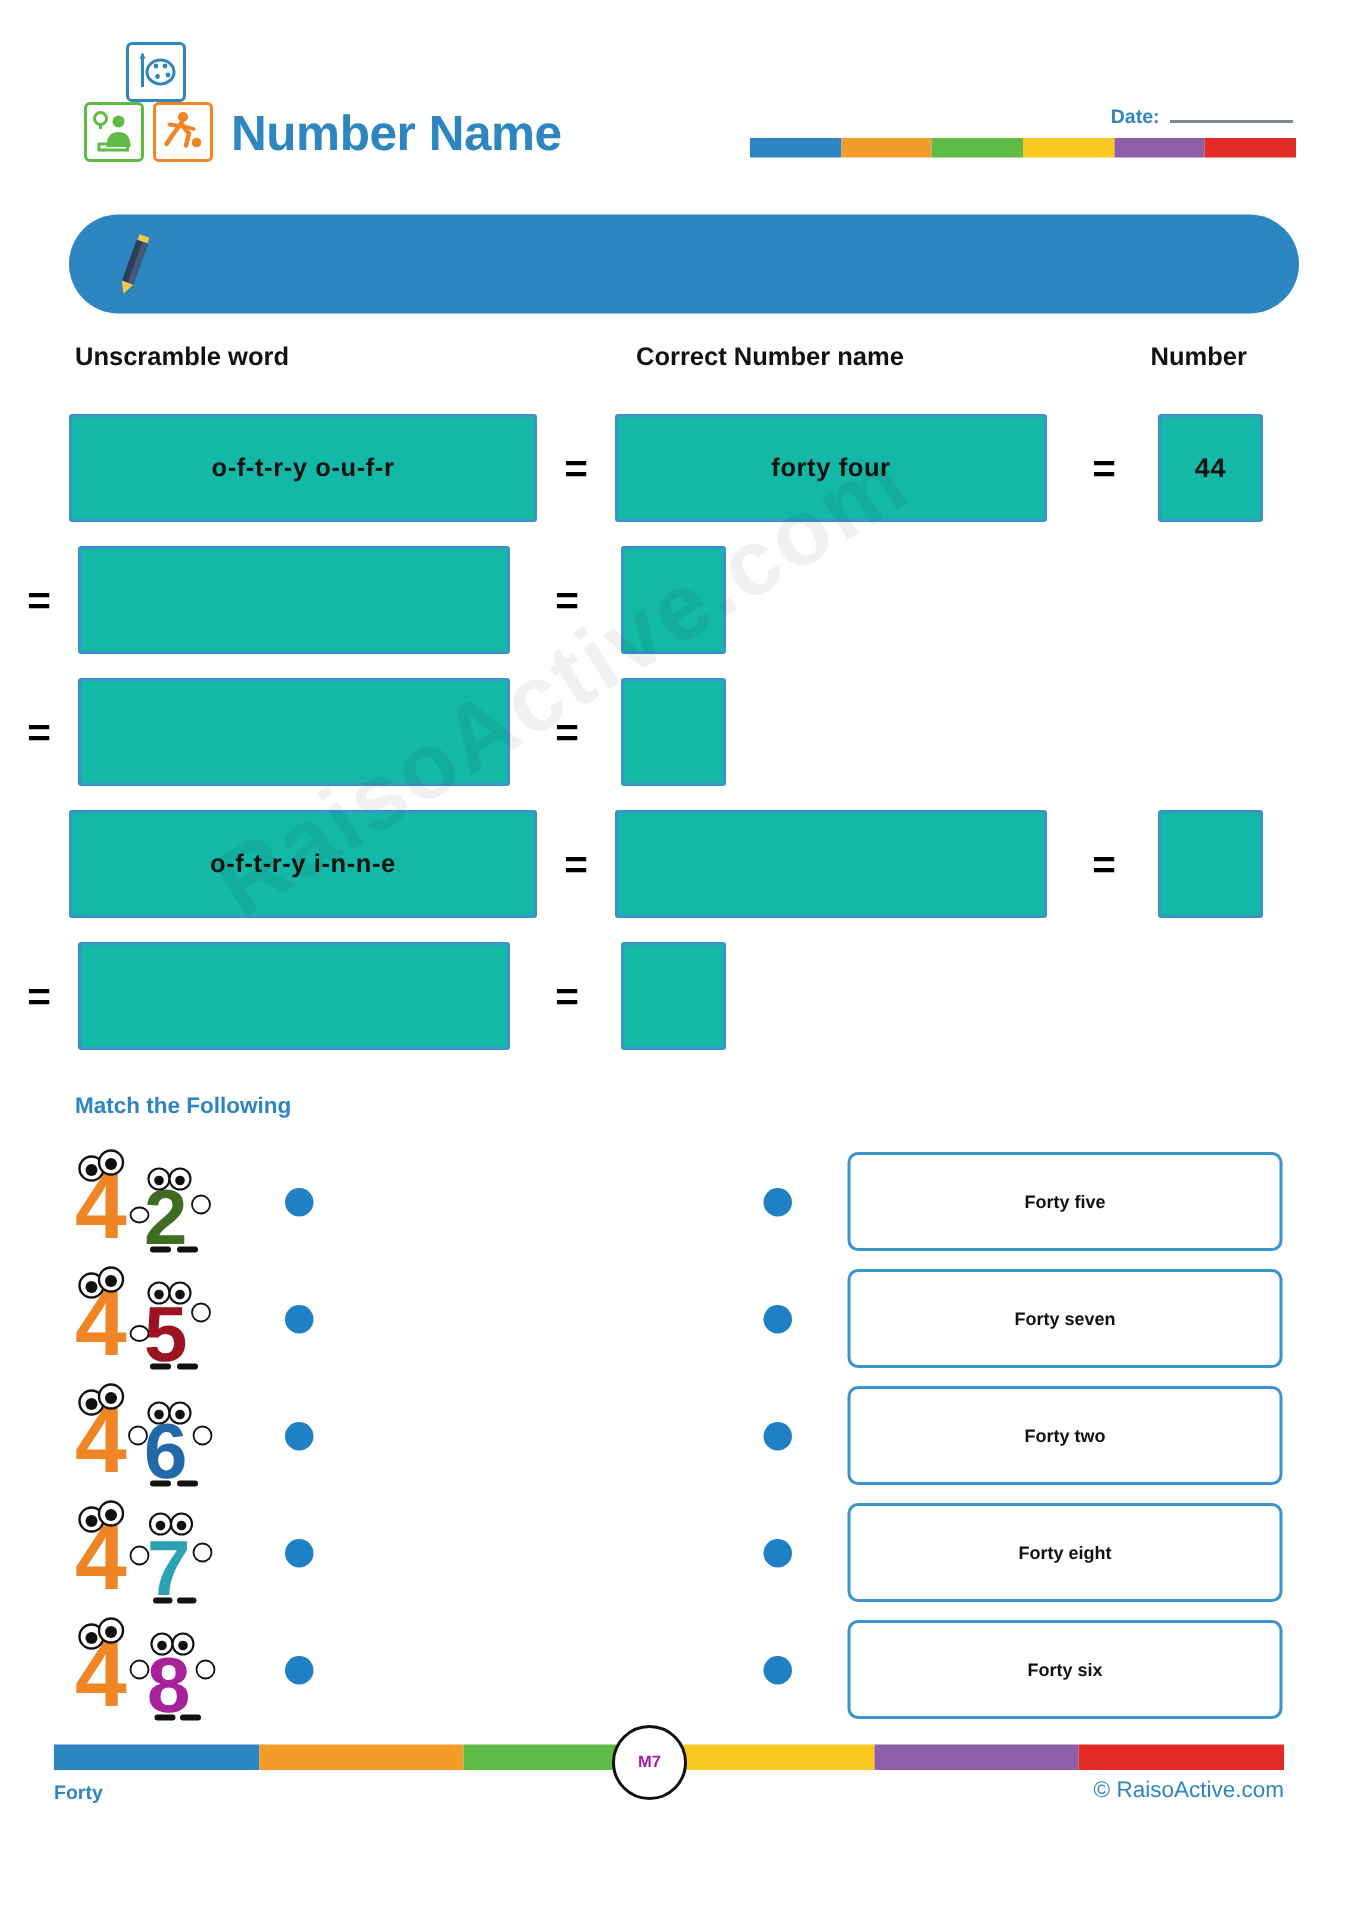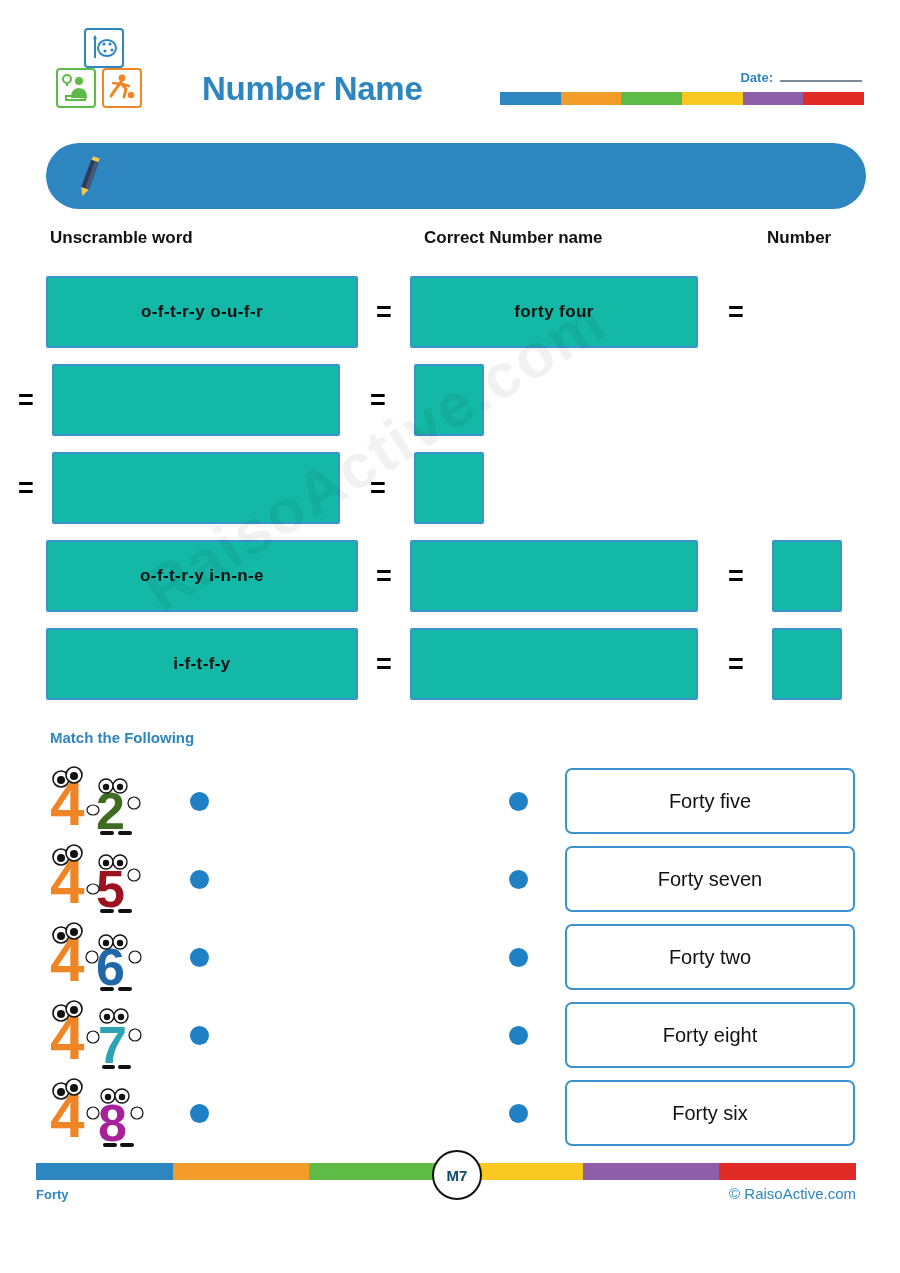--- a/index.html
+++ b/index.html
@@ -61,21 +61,20 @@
   .logo-sq.right  { left: 46px; top: 40px; border: 2.5px solid #EF8524; }
 
   .title {
     position: absolute;
     left: 154px;
     top: 70px;
     font-size: 33px;
     font-weight: bold;
     color: #2E86C1;
     letter-spacing: -0.3px;
-    margin-left: 48px;
   }
   .date-wrap {
     position: absolute;
     right: 38px;
     top: 70px;
     display: flex;
     align-items: flex-end;
     gap: 7px;
   }
   .date-label {
@@ -222,48 +221,48 @@
     box-sizing: border-box;
     width: 290px;
     height: 66px;
     margin-left: 37px;
     border: 2px solid #3B93CE;
     border-radius: 7px;
     background: #ffffff;
     display: flex;
     align-items: center;
     justify-content: center;
-    font-size: 20px;
-    font-weight: normal;
+    font-size: 12px;
+    font-weight: bold;
     color: #111111;
   }
 
   
   .footer { position: absolute; left: 0; top: 1163px; width: 900px; height: 60px; }
   .colorbar.footer-bar {
     left: 36px;
     top: 0px;
     width: 820px;
     height: 17px;
   }
   .m-badge {
     position: absolute;
-    left: 432px;
+    left: 408px;
     top: -13px;
     width: 46px;
     height: 46px;
     border-radius: 50%;
     background: #ffffff;
     border: 2px solid #111111;
     display: flex;
     align-items: center;
     justify-content: center;
-    font-size: 15px;
-    font-weight: bold;
-    color: #0c4a6e;
+    font-size: 11px;
+    font-weight: bold;
+    color: #a21caf;
     z-index: 4;
   }
   .subject {
     position: absolute;
     left: 36px;
     top: 24px;
     font-size: 13px;
     font-weight: bold;
     color: #2E86C1;
   }
@@ -356,20 +355,21 @@
 
   <div class="rows">
 
     <div class="row">
       <div class="box box-word">o-f-t-r-y   o-u-f-r</div>
       <div class="eq">=</div>
       <div class="box box-name">forty four</div>
       <div class="gap-a"></div>
       <div class="eq">=</div>
       <div class="gap-b"></div>
+      <div class="box box-number">44</div>
     </div>
 
     <div class="row">
       <div class="eq">=</div>
       <div class="box box-name"></div>
       <div class="gap-a"></div>
       <div class="eq">=</div>
       <div class="gap-b"></div>
       <div class="box box-number"></div>
     </div>
@@ -387,21 +387,20 @@
       <div class="box box-word">o-f-t-r-y   i-n-n-e</div>
       <div class="eq">=</div>
       <div class="box box-name"></div>
       <div class="gap-a"></div>
       <div class="eq">=</div>
       <div class="gap-b"></div>
       <div class="box box-number"></div>
     </div>
 
     <div class="row">
-      <div class="box box-word">i-f-t-f-y</div>
       <div class="eq">=</div>
       <div class="box box-name"></div>
       <div class="gap-a"></div>
       <div class="eq">=</div>
       <div class="gap-b"></div>
       <div class="box box-number"></div>
     </div>
 
   </div>
 

